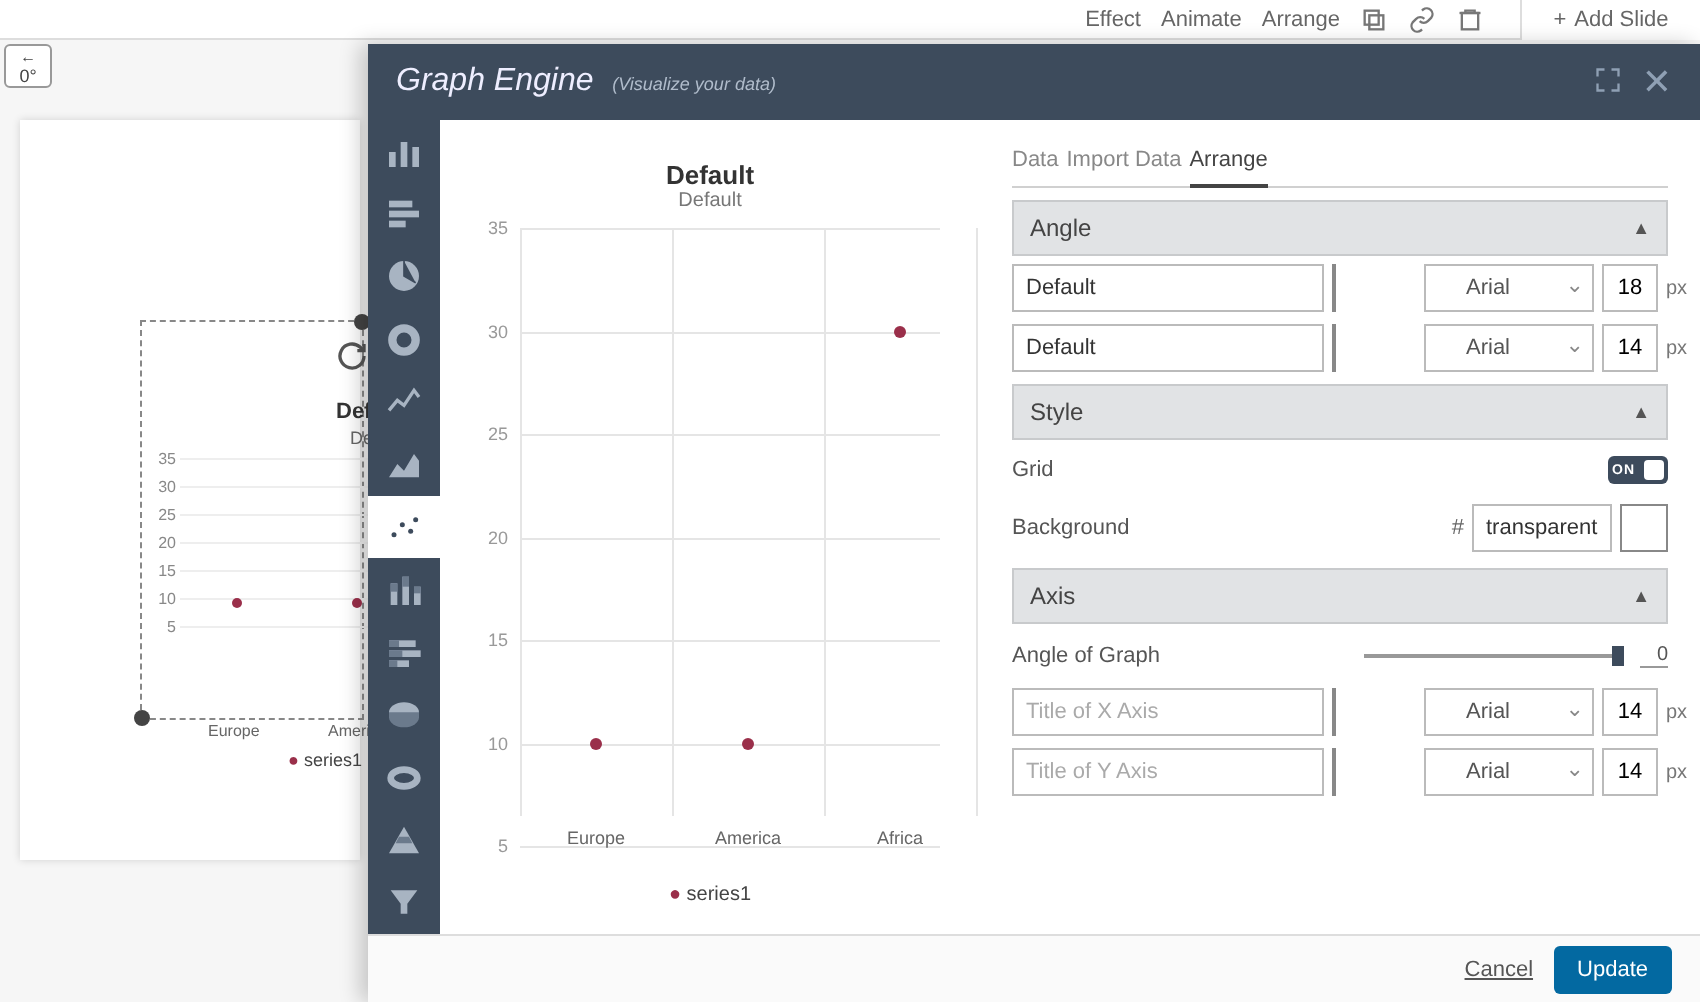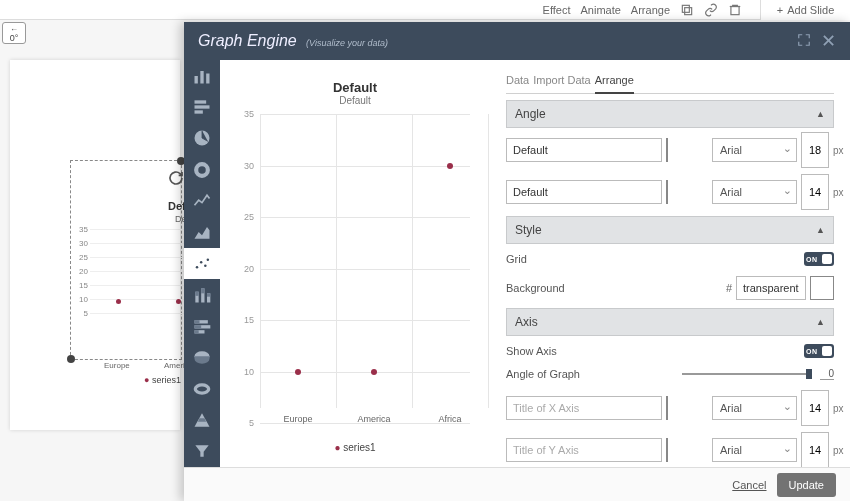--- a/index.html
+++ b/index.html
@@ -67,23 +67,23 @@
   .sect-hdr { background:#e1e3e5; border:1px solid #c8cacc; padding:6px 8px; font-size:12px; color:#444; display:flex; justify-content:space-between; align-items:center; margin-bottom:4px; margin-top:4px;}
   .sect-hdr .caret { font-size:9px; color:#555;}
   
   .row { display:flex; align-items:center; gap:4px; margin-bottom:6px;}
   .tin { height:24px; border:1px solid #bbb; padding:0 6px; font-size:11px; background:#fff; color:#333;}
   .tin::placeholder{color:#aaa;}
   .tin.title-in { flex:1; }
   .color-sw { width:24px; height:24px; background:#000; border:1px solid #888;}
   .color-sw.grey { background:#888; }
   .color-sw.empty { background:#fff; }
-  .sel { height:24px; border:1px solid #bbb; background:#fff; padding:0 18px 0 7px; font-size:11px; position:relative; min-width:85px; display:flex; align-items:center;margin-left:40px;}
+  .sel { height:24px; border:1px solid #bbb; background:#fff; padding:0 18px 0 20px; font-size:11px; position:relative; min-width:85px; display:flex; align-items:center;margin-left:40px;}
   .sel::after { content:"⌄"; position:absolute; right:4px; top:3px; font-size:11px; color:#888;}
-  .num-in { width:28px; height:36px; border:1px solid #bbb; text-align:center; font-size:11px;}
+  .num-in { width:28px; height:24px; border:1px solid #bbb; text-align:center; font-size:11px;}
   .unit { font-size:10px; color:#777; width:14px;}
   
   .row.between { justify-content:space-between; margin-top:8px; margin-bottom:10px;}
   .toggle { width:30px; height:14px; background:#3d4b5c; border-radius:3px; position:relative; display:inline-flex; align-items:center; justify-content:flex-start; padding:0 2px;}
   .toggle .lbl { font-size:7px; color:#fff; font-weight:bold; letter-spacing:0.5px;}
   .toggle .dot { width:10px; height:10px; background:#fff; border-radius:2px; margin-left:auto;}
   
   .bgrow { display:flex; align-items:center; justify-content:space-between; margin-bottom:8px;}
   .bgrow .bg-right { display:flex; align-items:center; gap:4px;}
   .bgrow .hash { font-size:11px; color:#666;}
@@ -94,21 +94,21 @@
   .slider .handle { position:absolute; right:0; top:-4px; width:6px; height:10px; background:#3d4b5c;}
   .slider-val { width:14px; text-align:right; font-size:10px; color:#555; border-bottom:1px solid #999;}
   
   .minmax-row { display:flex; gap:14px; align-items:center; margin-top:10px;}
   .minmax-row label { font-size:10px; color:#666;}
   .minmax-row .tin { width:42px;}
   
   
   .modal-footer { height:34px; border-top:1px solid #ddd; display:flex; align-items:center; justify-content:flex-end; gap:10px; padding:0 14px; background:#fafafa;}
   .btn-cancel { font-size:11px; color:#555; text-decoration:underline; cursor:pointer;}
-  .btn-update { background:#737373; color:#fff; font-size:11px; padding:6px 12px; border:none; border-radius:3px; cursor:pointer;}
+  .btn-update { background:#0369a1; color:#fff; font-size:11px; padding:6px 12px; border:none; border-radius:3px; cursor:pointer;}
 </style>
 </head>
 <body>
 
 <div class="top-toolbar">
   <span>Effect</span>
   <span>Animate</span>
   <span>Arrange</span>
   <span class="tool-icon"><svg viewBox="0 0 24 24" fill="none" stroke="currentColor" stroke-width="2">
         <rect x="8" y="8" width="12" height="12"></rect>
@@ -343,27 +343,20 @@
           <span class="hash">#</span>
           <input class="tin" value="transparent" style="">
           <div class="color-sw empty"></div>
         </div>
       </div>
 
       <div class="sect-hdr">
         <span>Axis</span>
         <span class="caret">▲</span>
       </div>
-      <div class="row between">
-        <span>Show Axis</span>
-        <div class="toggle">
-            <span class="lbl">ON</span>
-            <span class="dot"></span>
-          </div>
-      </div>
       <div class="slider-row">
         <span>Angle of Graph</span>
         <div style="display:flex;align-items:center;gap:8px">
           <div class="slider">
               <div class="handle"></div>
             </div>
           <span class="slider-val">0</span>
         </div>
       </div>
       <div class="row">

